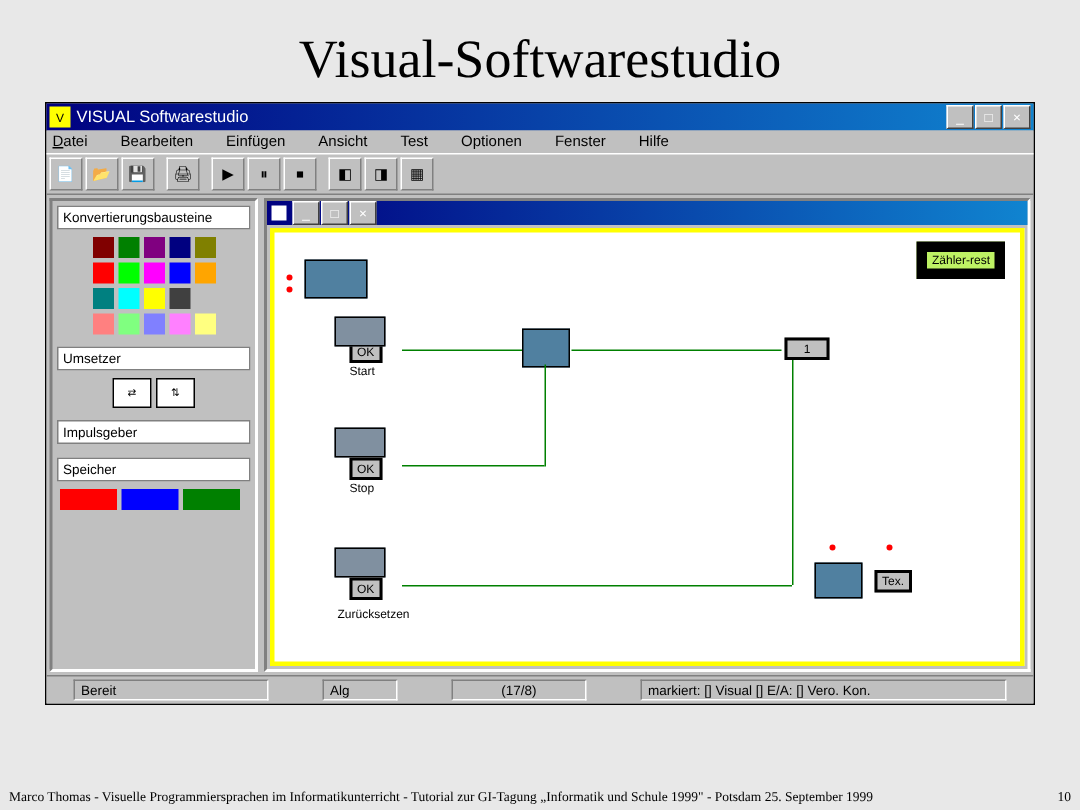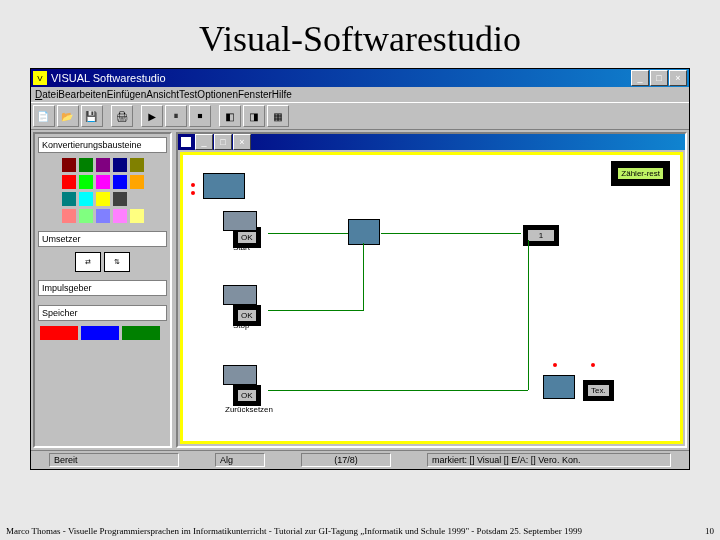--- a/index.html
+++ b/index.html
@@ -2,42 +2,42 @@
 <html><head>
 <meta charset="utf-8">
 <style>
 body{margin:0;width:720px;height:540px;background:#e8e8e8;font-family:Times,serif;position:relative}
 .slide-title{font-size:36px;text-align:center;padding:18px 0 8px;font-weight:normal}
 .app-window{margin:0 30px;border:1px solid #000;background:#c0c0c0;font-family:"MS Sans Serif",Tahoma,sans-serif;font-size:10px}
 .titlebar{background:linear-gradient(to right,#000080,#1084d0);color:#fff;height:18px;display:flex;align-items:center;padding:0 2px}
 .titlebar .icon{width:14px;height:14px;background:#ffff00;margin-right:4px;display:inline-flex;align-items:center;justify-content:center;font-size:8px;color:#000}
 .titlebar .title{flex:1;font-weight:normal;font-size:11px}
 .win-btn{width:16px;height:14px;background:#c0c0c0;border:1px solid;border-color:#fff #404040 #404040 #fff;margin-left:1px;display:inline-flex;align-items:center;justify-content:center;font-size:9px;font-family:Arial}
-.menubar{background:#c0c0c0;display:flex;padding:2px 4px;gap:0;font-size:10px}
+.menubar{background:#c0c0c0;display:flex;padding:2px 4px;gap:22px;font-size:10px}
 .menubar span{cursor:default}
 .menubar span u{text-decoration:underline}
 .toolbar{background:#c0c0c0;border-top:1px solid #fff;border-bottom:1px solid #808080;padding:2px;display:flex;gap:2px;align-items:center}
 .tbtn{width:20px;height:20px;background:#c0c0c0;border:1px solid;border-color:#fff #808080 #808080 #fff;display:inline-flex;align-items:center;justify-content:center;font-size:10px}
 .tsep{width:4px;height:20px}
 .workspace{display:flex;height:320px;background:#c0c0c0}
 .palette{width:135px;background:#c0c0c0;border:2px solid;border-color:#808080 #fff #fff #808080;margin:2px;overflow:hidden}
 .pal-section{padding:3px}
 .pal-header{background:#fff;border:1px solid #808080;padding:2px 3px;font-size:9px;margin-bottom:3px}
 .swatch-grid{display:grid;grid-template-columns:repeat(5,14px);gap:3px;padding:2px;justify-content:center}
 .sw{width:14px;height:14px}
 .comp-row{display:flex;gap:3px;padding:2px;justify-content:center}
 .comp{width:24px;height:18px;border:1px solid #000;background:#fff;font-size:7px;display:flex;align-items:center;justify-content:center}
 .bars{display:flex;gap:3px;padding:2px}
 .bar{width:38px;height:14px}
 .canvas-area{flex:1;margin:2px;border:2px solid;border-color:#808080 #fff #fff #808080;background:#c0c0c0;display:flex;flex-direction:column}
 .doc-title{background:linear-gradient(to right,#000080,#1084d0);color:#fff;height:14px;padding:1px 3px;font-size:9px;display:flex;align-items:center}
 .doc-title .icon{width:10px;height:10px;background:#fff;margin-right:3px}
 .doc-title .t{flex:1}
 .canvas{flex:1;background:#fff;border:3px solid #ffff00;margin:2px;position:relative}
-.node{position:absolute;border:5px solid #000000;background:#c0c0c0;font-size:8px;padding:1px 3px;display:flex;align-items:center;justify-content:center}
+.node{position:absolute;border:2px solid #000000;background:#c0c0c0;font-size:8px;padding:1px 3px;display:flex;align-items:center;justify-content:center}
 .node-box{position:absolute;width:40px;height:24px;background:#5080a0;border:1px solid #000}
 .wire{position:absolute;background:#008000;height:1px}
 .wire-v{position:absolute;background:#008000;width:1px}
 .pin{position:absolute;width:4px;height:4px;background:#f00;border-radius:50%}
 .label-chip{position:absolute;background:#bef264;border:7px solid #000000;padding:1px 3px;font-size:8px}
 .statusbar{background:#c0c0c0;border-top:1px solid #808080;display:flex;font-size:9px;height:18px;align-items:center}
 .statusbar .cell{border:1px solid;border-color:#808080 #fff #fff #808080;padding:1px 4px;margin:18px}
 .footer{position:absolute;bottom:4px;left:6px;right:6px;font-size:9px;display:flex;justify-content:space-between;font-family:Times,serif}
 </style>
 </head>

